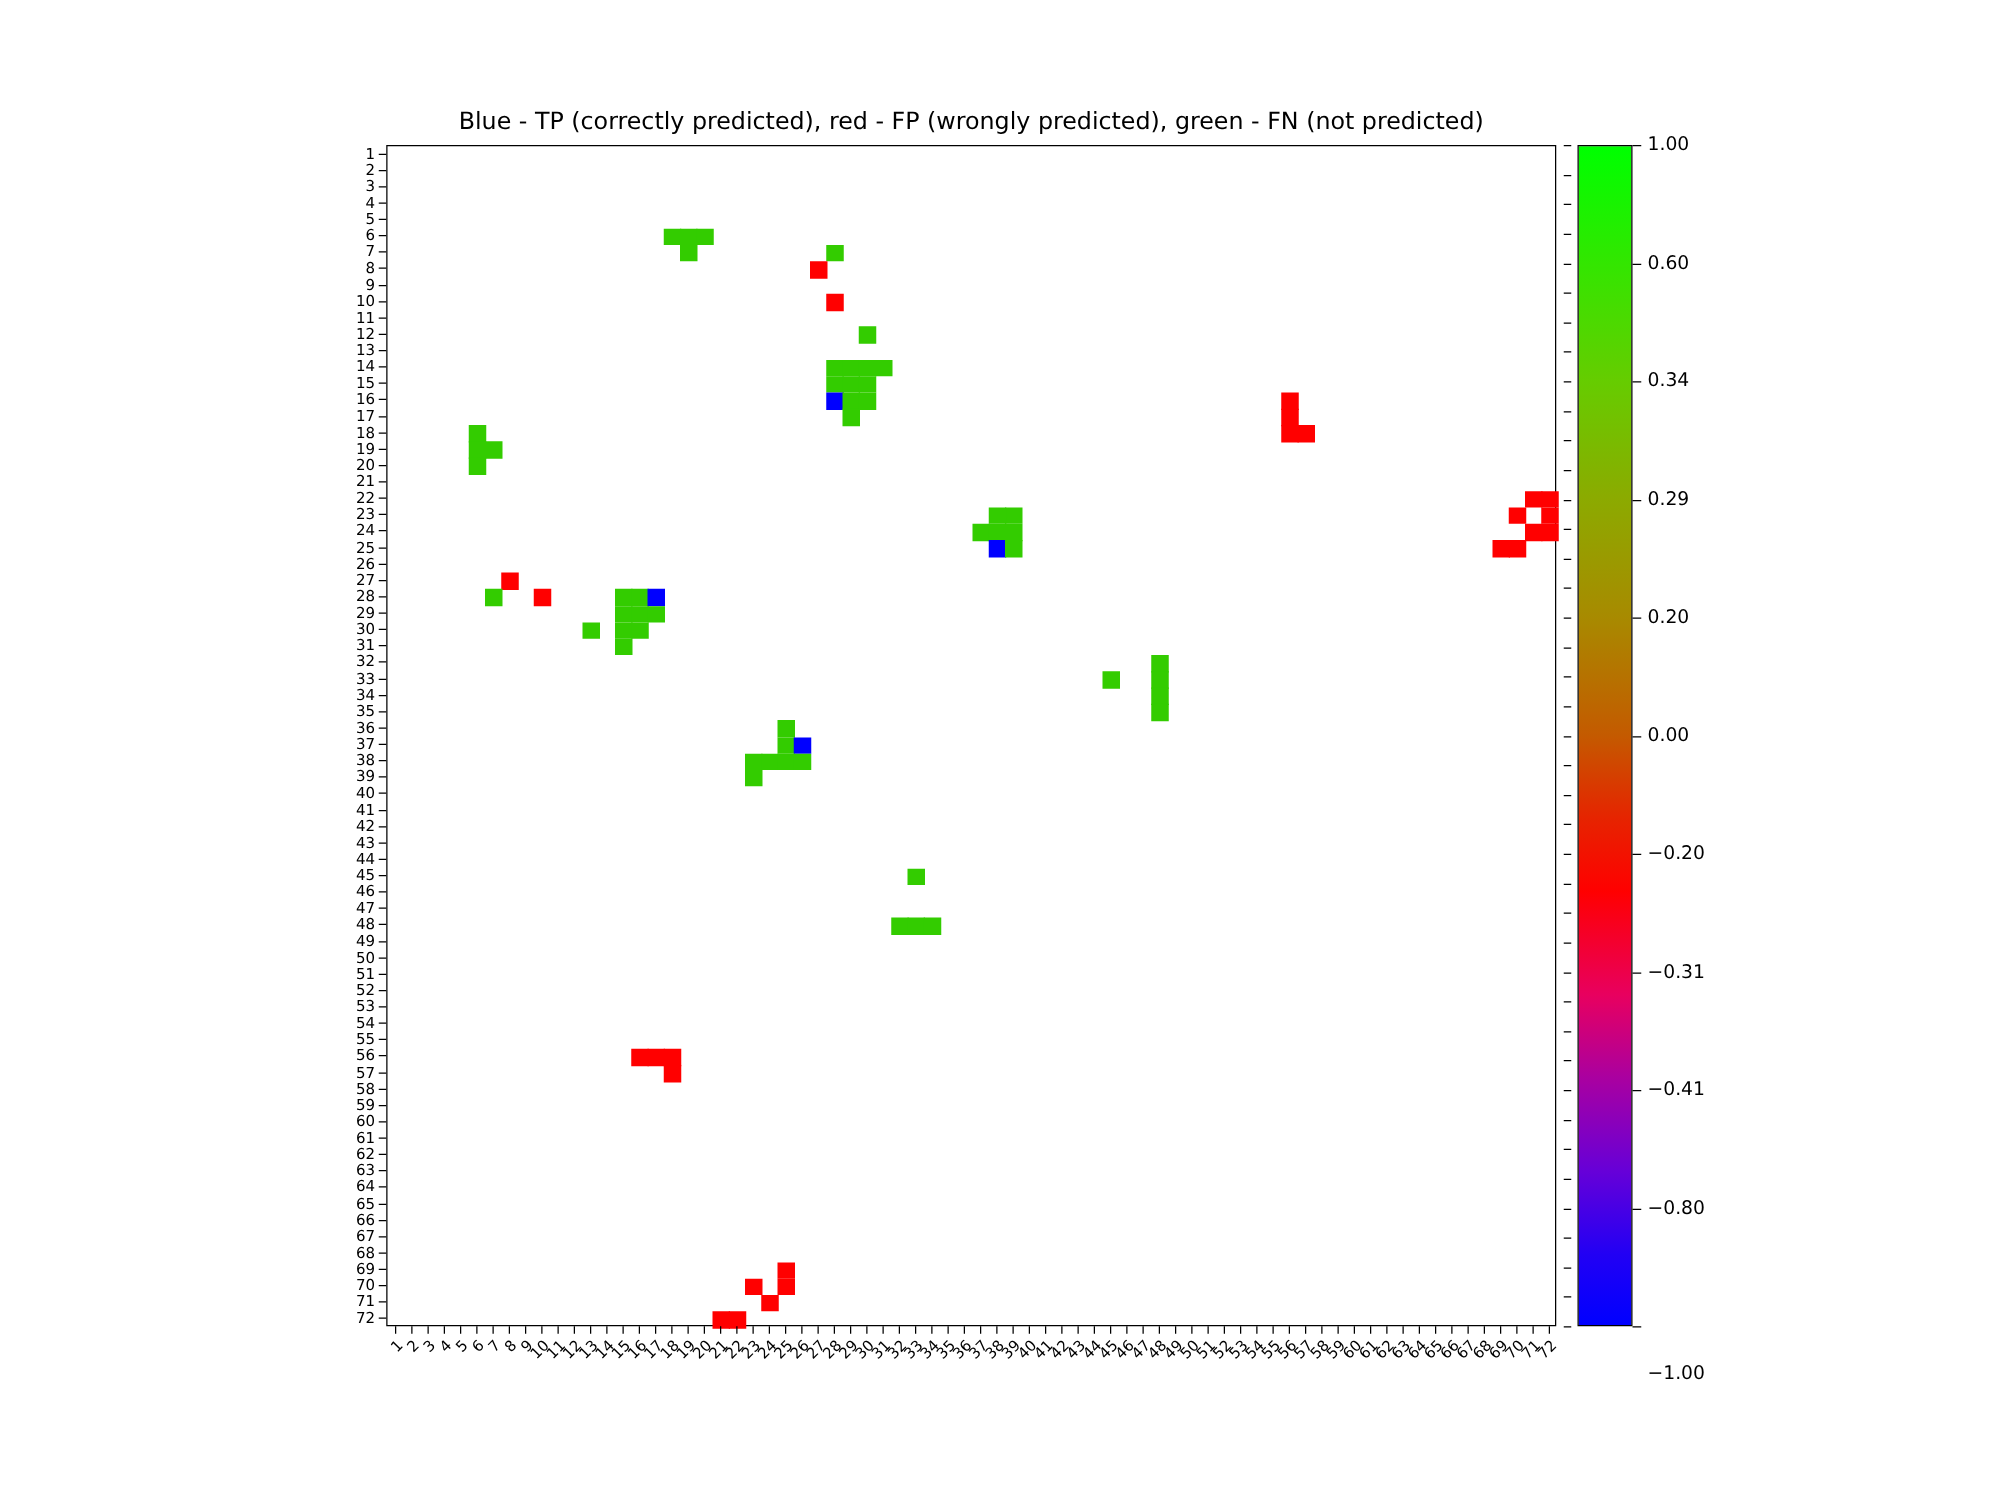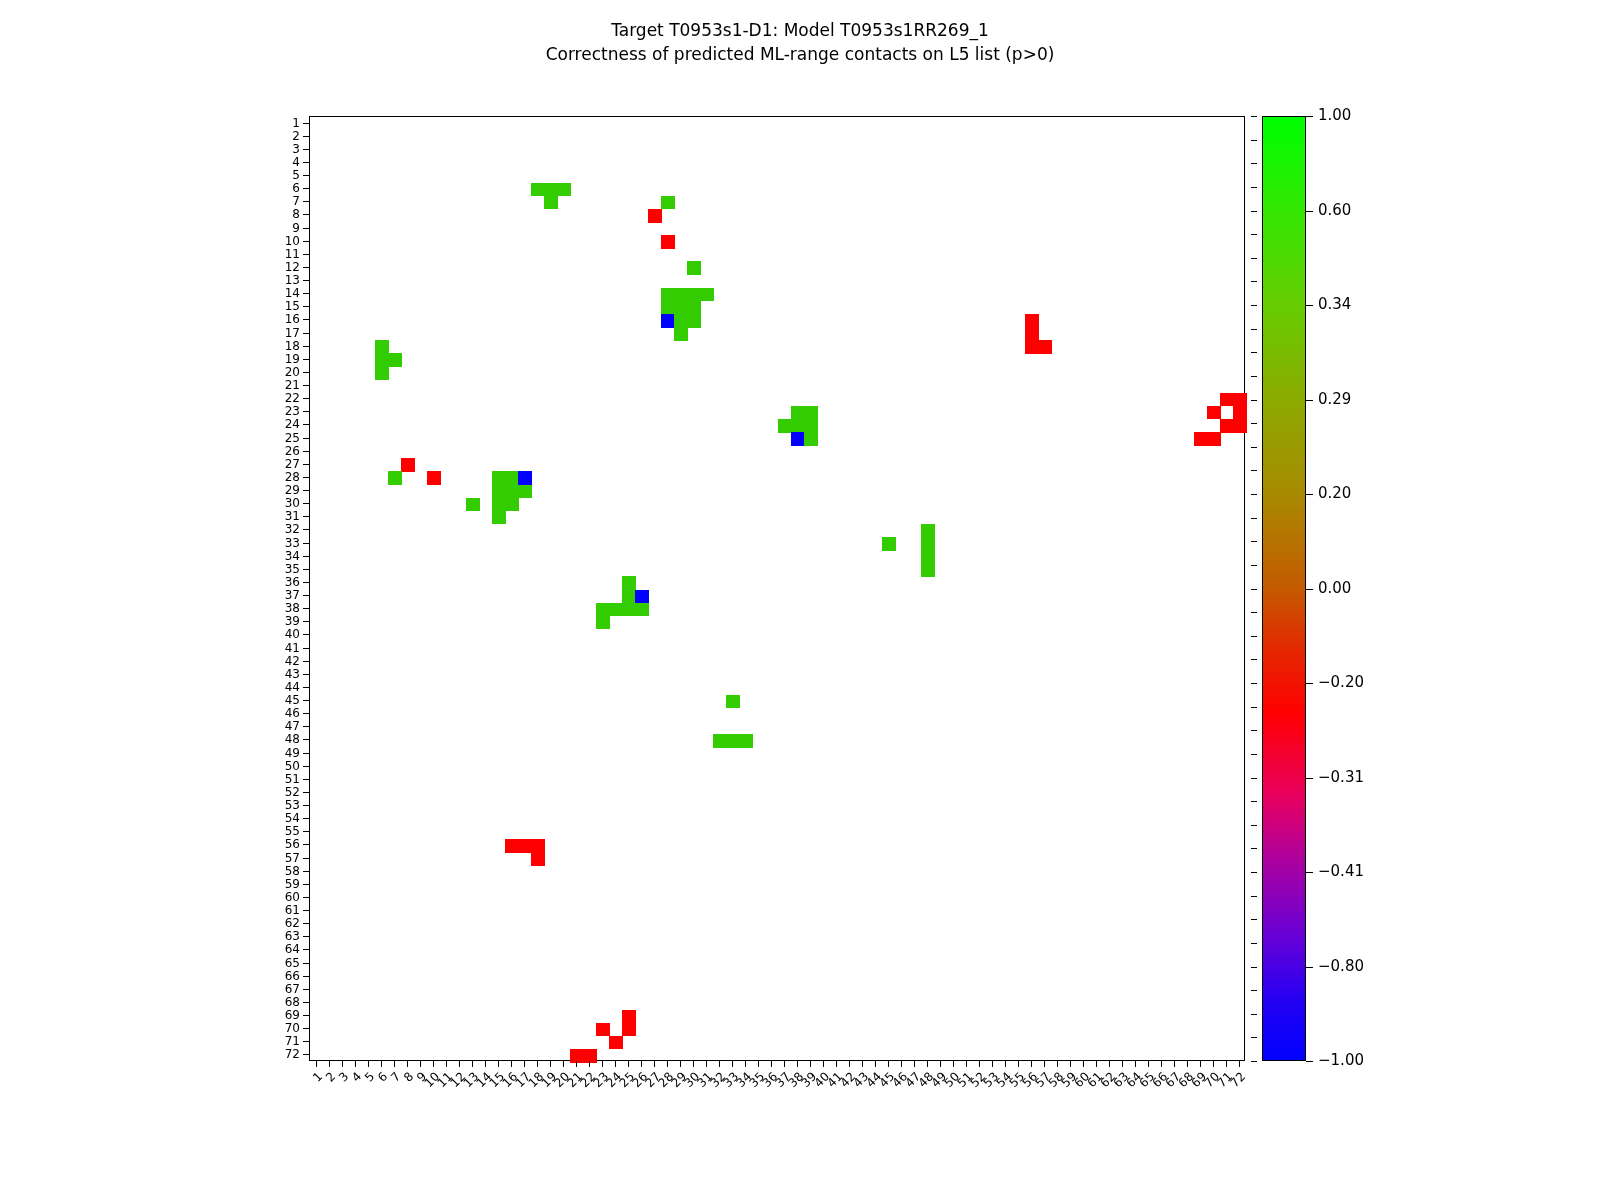--- a/index.html
+++ b/index.html
@@ -54,22 +54,21 @@
   }
   .cbtick-mark{position:absolute;left:1306px;width:7px;height:1px;background:#000;}
   .cbtick-lab{position:absolute;left:1318px;font-size:15px;line-height:15px;color:#000;}
   .cbminor{position:absolute;left:1251px;width:6px;height:1px;background:#000;}
 </style>
 </head>
 <body>
 
 <div id="root">
 
-  <div class="suptitle">Target T0953s1-D1: Model T0953s1RR269_1
-Correctness of predicted ML-range contacts on L5 list (p&gt;0)</div>
+  <div class="axtitle">Blue - TP (correctly predicted), red - FP (wrongly predicted), green - FN (not predicted)</div>
 
   <div id="plot">
     <div id="cells">
         <div class="cell" style="left: 221px; top: 65.625px; width: 13.6px; height: 13.725px; background: rgb(51, 204, 0);"></div>
         <div class="cell" style="left: 234px; top: 65.625px; width: 13.6px; height: 13.725px; background: rgb(51, 204, 0);"></div>
         <div class="cell" style="left: 247px; top: 65.625px; width: 13.6px; height: 13.725px; background: rgb(51, 204, 0);"></div>
         <div class="cell" style="left: 234px; top: 78.75px; width: 13.6px; height: 13.725px; background: rgb(51, 204, 0);"></div>
         <div class="cell" style="left: 351px; top: 78.75px; width: 13.6px; height: 13.725px; background: rgb(51, 204, 0);"></div>
         <div class="cell" style="left: 338px; top: 91.875px; width: 13.6px; height: 13.725px; background: rgb(255, 0, 0);"></div>
         <div class="cell" style="left: 351px; top: 118.125px; width: 13.6px; height: 13.725px; background: rgb(255, 0, 0);"></div>
@@ -460,21 +459,21 @@
       <div class="cbtick-lab" style="top: 581px;">0.00</div>
       <div class="cbtick-mark" style="top: 683px;"></div>
       <div class="cbtick-lab" style="top: 675px;">−0.20</div>
       <div class="cbtick-mark" style="top: 778px;"></div>
       <div class="cbtick-lab" style="top: 770px;">−0.31</div>
       <div class="cbtick-mark" style="top: 872px;"></div>
       <div class="cbtick-lab" style="top: 864px;">−0.41</div>
       <div class="cbtick-mark" style="top: 967px;"></div>
       <div class="cbtick-lab" style="top: 959px;">−0.80</div>
       <div class="cbtick-mark" style="top: 1061px;"></div>
-      <div class="cbtick-lab" style="top: 1053px;">−1.00</div>
+      <div class="cbtick-lab" style="top: 1091px;">−1.00</div>
       <div class="cbminor" style="top: 116px;"></div>
       <div class="cbminor" style="top: 140px;"></div>
       <div class="cbminor" style="top: 163px;"></div>
       <div class="cbminor" style="top: 187px;"></div>
       <div class="cbminor" style="top: 211px;"></div>
       <div class="cbminor" style="top: 234px;"></div>
       <div class="cbminor" style="top: 258px;"></div>
       <div class="cbminor" style="top: 281px;"></div>
       <div class="cbminor" style="top: 305px;"></div>
       <div class="cbminor" style="top: 329px;"></div>

